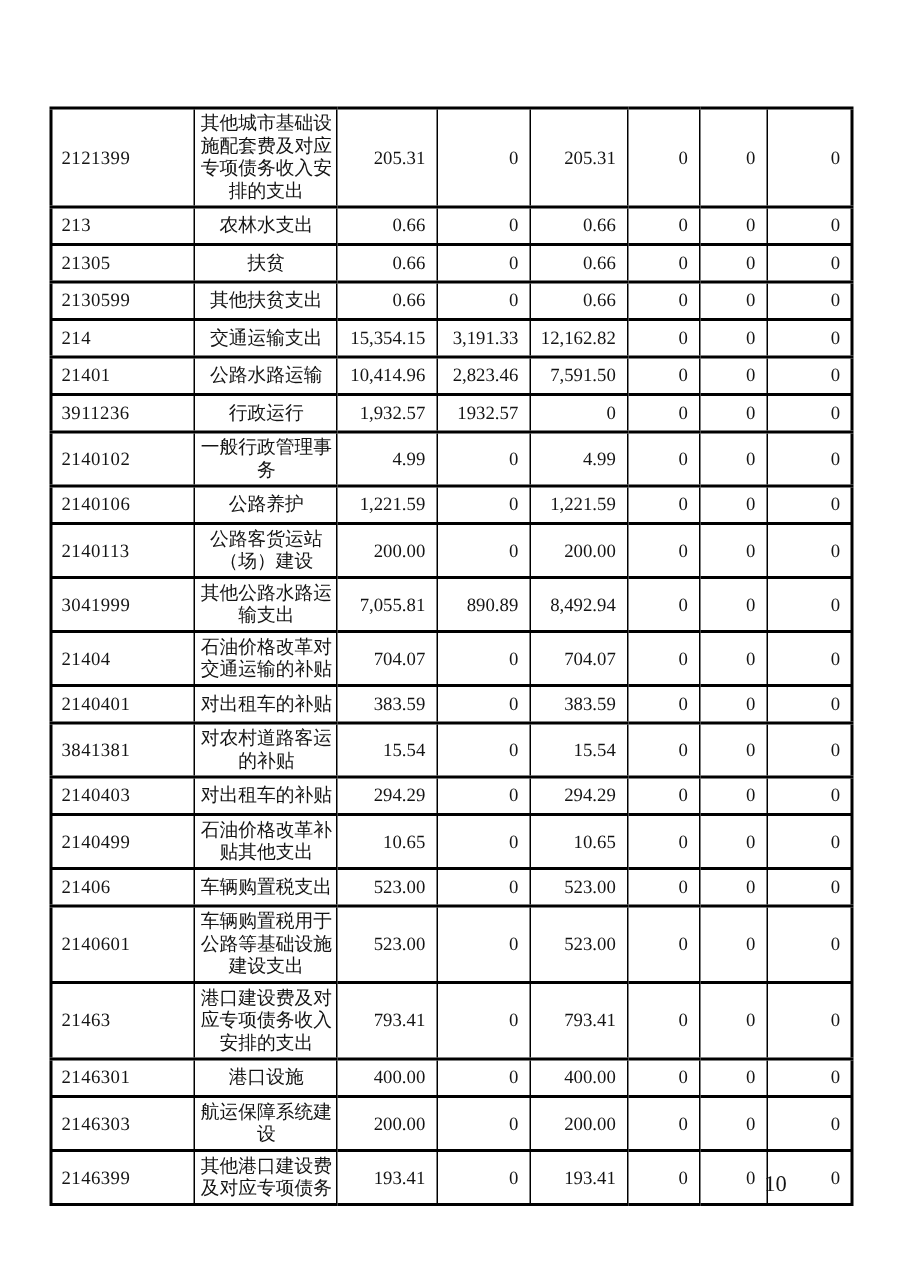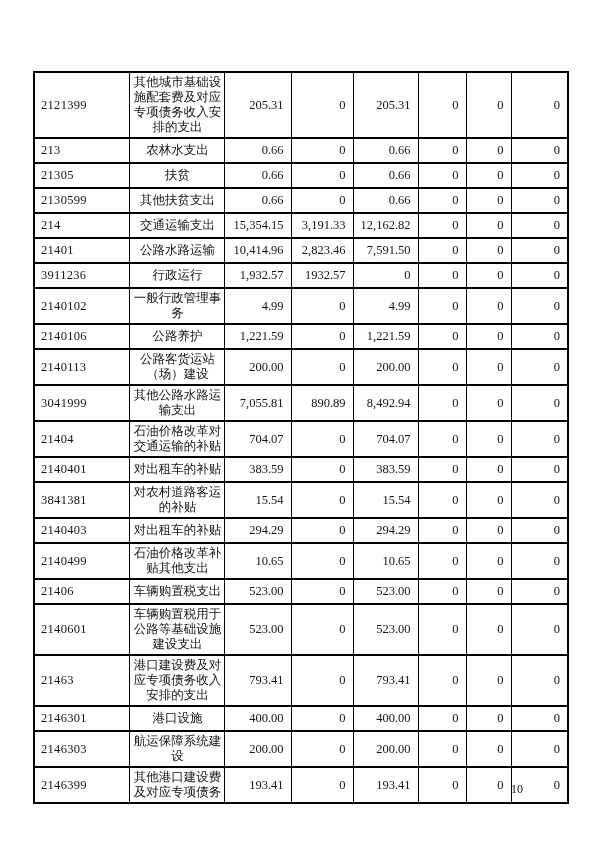--- a/index.html
+++ b/index.html
@@ -57,21 +57,21 @@
   table.budget td.num {
     text-align: right;
     padding-right: 7px;
   }
   .pageno {
     position: absolute;
     top: 782px;
     left: 499px;
     width: 36px;
     text-align: center;
-    font-size: 12px;
+    font-size: 15px;
     color: #141414;
   }
 </style>
 </head>
 <body>
 
 <div class="page">
 
   <table class="budget">
     <colgroup>

